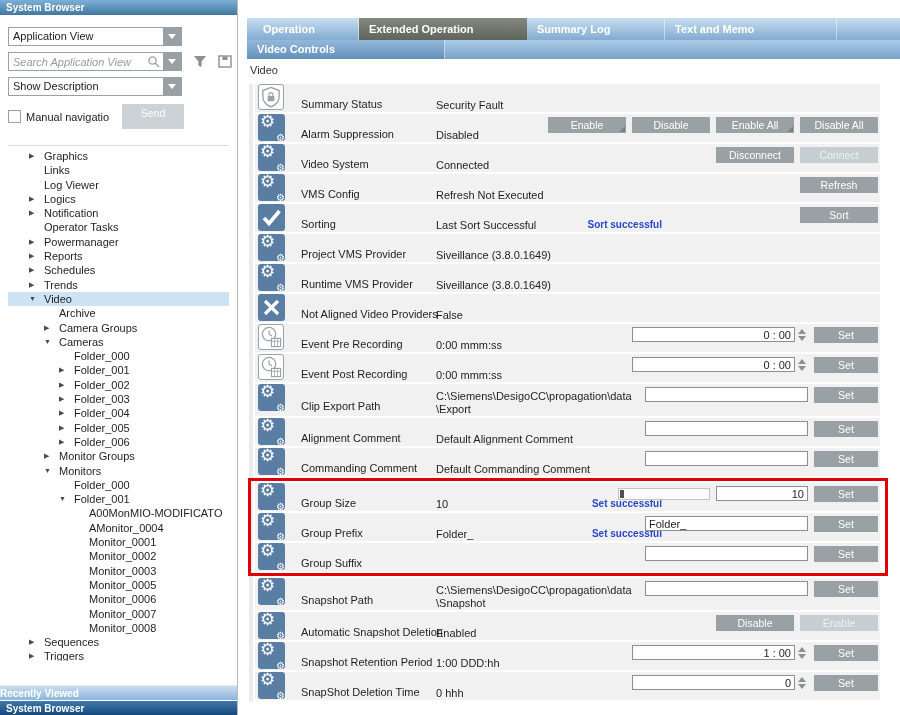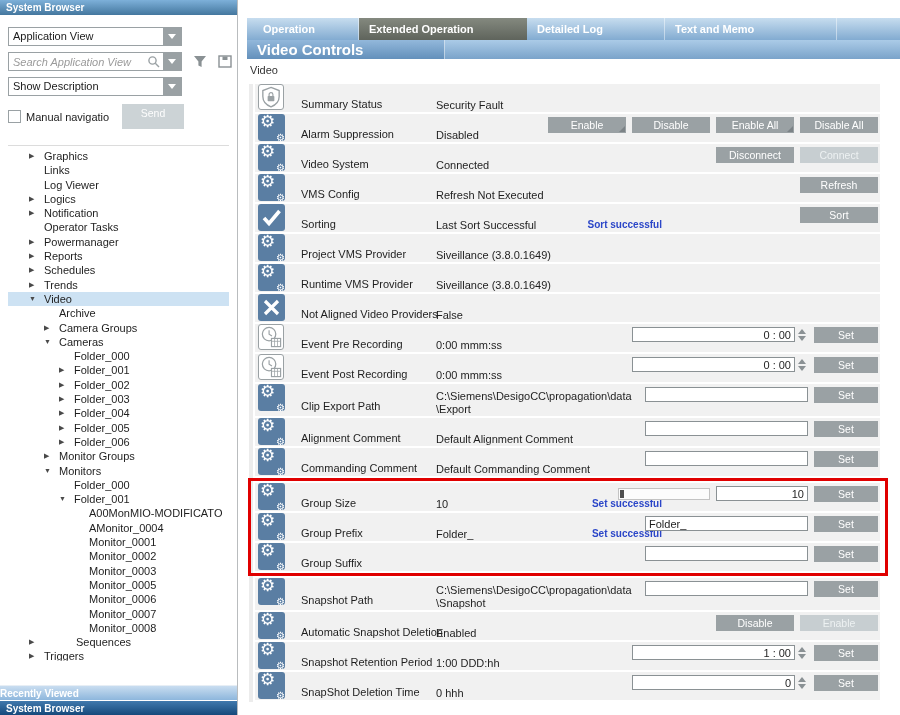--- a/index.html
+++ b/index.html
@@ -46,21 +46,21 @@
 
   
   .main { position:absolute; left:247px; top:0; width:653px; height:715px; background:#fff; }
   .tabs1 { position:absolute; top:18px; left:0; width:653px; height:22px;
     background:linear-gradient(#c7ddef,#82abd1); display:flex; }
   .tab { color:#fff; font-size:11px; font-weight:bold; line-height:22px; padding-left:10px;
     border-right:1px solid rgba(255,255,255,.45); white-space:nowrap; overflow:hidden; }
   .tab.selected { background:linear-gradient(#84897f,#5f645c); border-right:0; }
   .tabs2 { position:absolute; top:40px; left:0; width:653px; height:19px;
     background:linear-gradient(#abcbe7,#7aa3ca); display:flex; }
-  .tab2 { color:#fff; font-size:15px; font-weight:bold; line-height:19px; padding-left:10px;
+  .tab2 { color:#fff; font-size:11px; font-weight:bold; line-height:19px; padding-left:10px;
     background:linear-gradient(#93b8db,#6390bb); border-right:1px solid rgba(255,255,255,.55); }
   .panel-title { position:absolute; top:64px; left:3px; font-size:11px; color:#333; }
   .rows { position:absolute; top:84px; left:2px; width:631px; border-left:4px solid #ececec; padding-left:2px; }
   .row { position:relative; background:#f1f1f1; margin-bottom:2px; height:28px; }
   .row.tall { height:32px; }
   .icon { position:absolute; left:3px; top:0; width:27px; height:27px; border-radius:3px; overflow:visible; }
   .icon.blue { background:#5a7ea3; }
   .icon.whitebox { background:#fff; border:1px solid #9aa1a4; width:26px; height:26px; }
   .gear-big { position:absolute; left:2px; top:-3px; font-size:17px; color:#fff; }
   .gear-small { position:absolute; right:0; bottom:-2px; font-size:10px; color:#fff; }
@@ -267,21 +267,21 @@
             <span>Monitor_0006</span>
           </div>
           <div class="tree-item" style="padding-left: 66px;">
             <span class="tree-arrow"></span>
             <span>Monitor_0007</span>
           </div>
           <div class="tree-item" style="padding-left: 66px;">
             <span class="tree-arrow"></span>
             <span>Monitor_0008</span>
           </div>
-          <div class="tree-item" style="padding-left: 21px; gap: 32px;">
+          <div class="tree-item" style="padding-left: 21px;">
             <span class="tree-arrow">▶</span>
             <span>Sequences</span>
           </div>
           <div class="tree-item" style="padding-left: 21px;">
             <span class="tree-arrow">▶</span>
             <span>Triggers</span>
           </div>
         </div>
     </div>
     <div class="sb-bottom">
@@ -291,21 +291,21 @@
       <div class="bar-sys">
         <span>System Browser</span>
       </div>
     </div>
   </div>
 
   <div class="main">
     <div class="tabs1">
         <div class="tab" style="width: 112px; padding-left: 16px;">Operation</div>
         <div class="tab selected" style="width: 168px;">Extended Operation</div>
-        <div class="tab" style="width: 138px;">Detailed Log</div>
+        <div class="tab" style="width: 138px;">Summary Log</div>
         <div class="tab" style="width: 172px;">Text and Memo</div>
       </div>
     <div class="tabs2">
         <div class="tab2" style="width: 198px;">Video Controls</div>
       </div>
     <div class="panel-title">Video</div>
     <div class="rows">
         <div class="row">
           <div class="icon whitebox"><svg width="24" height="24" viewBox="0 0 25 25">
               <path d="M12.5 2.5 L21 5.8 V12 C21 17.5 17 21 12.5 22.8 C8 21 4 17.5 4 12 V5.8 Z" fill="none" stroke="#9aa1a4" stroke-width="1.4"></path>

